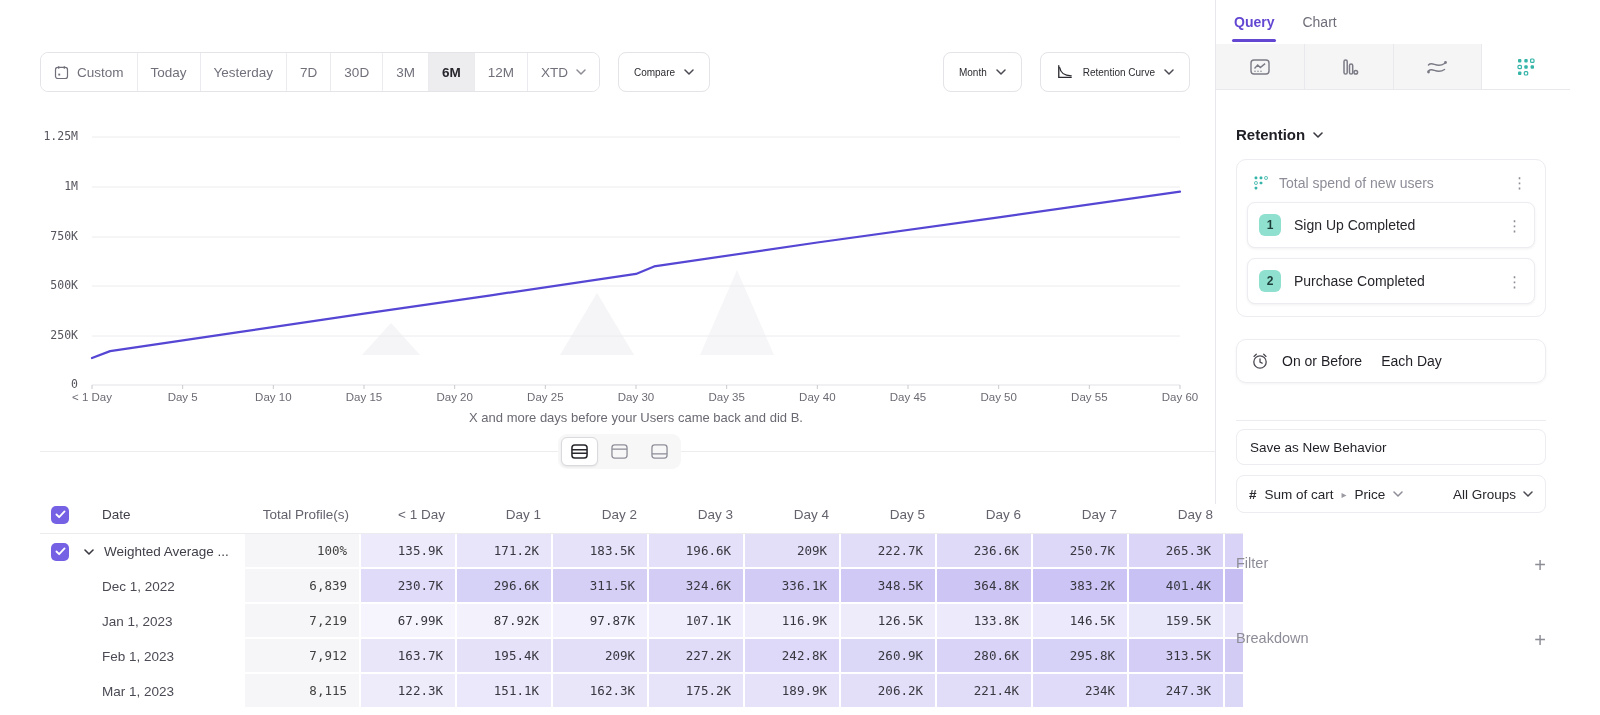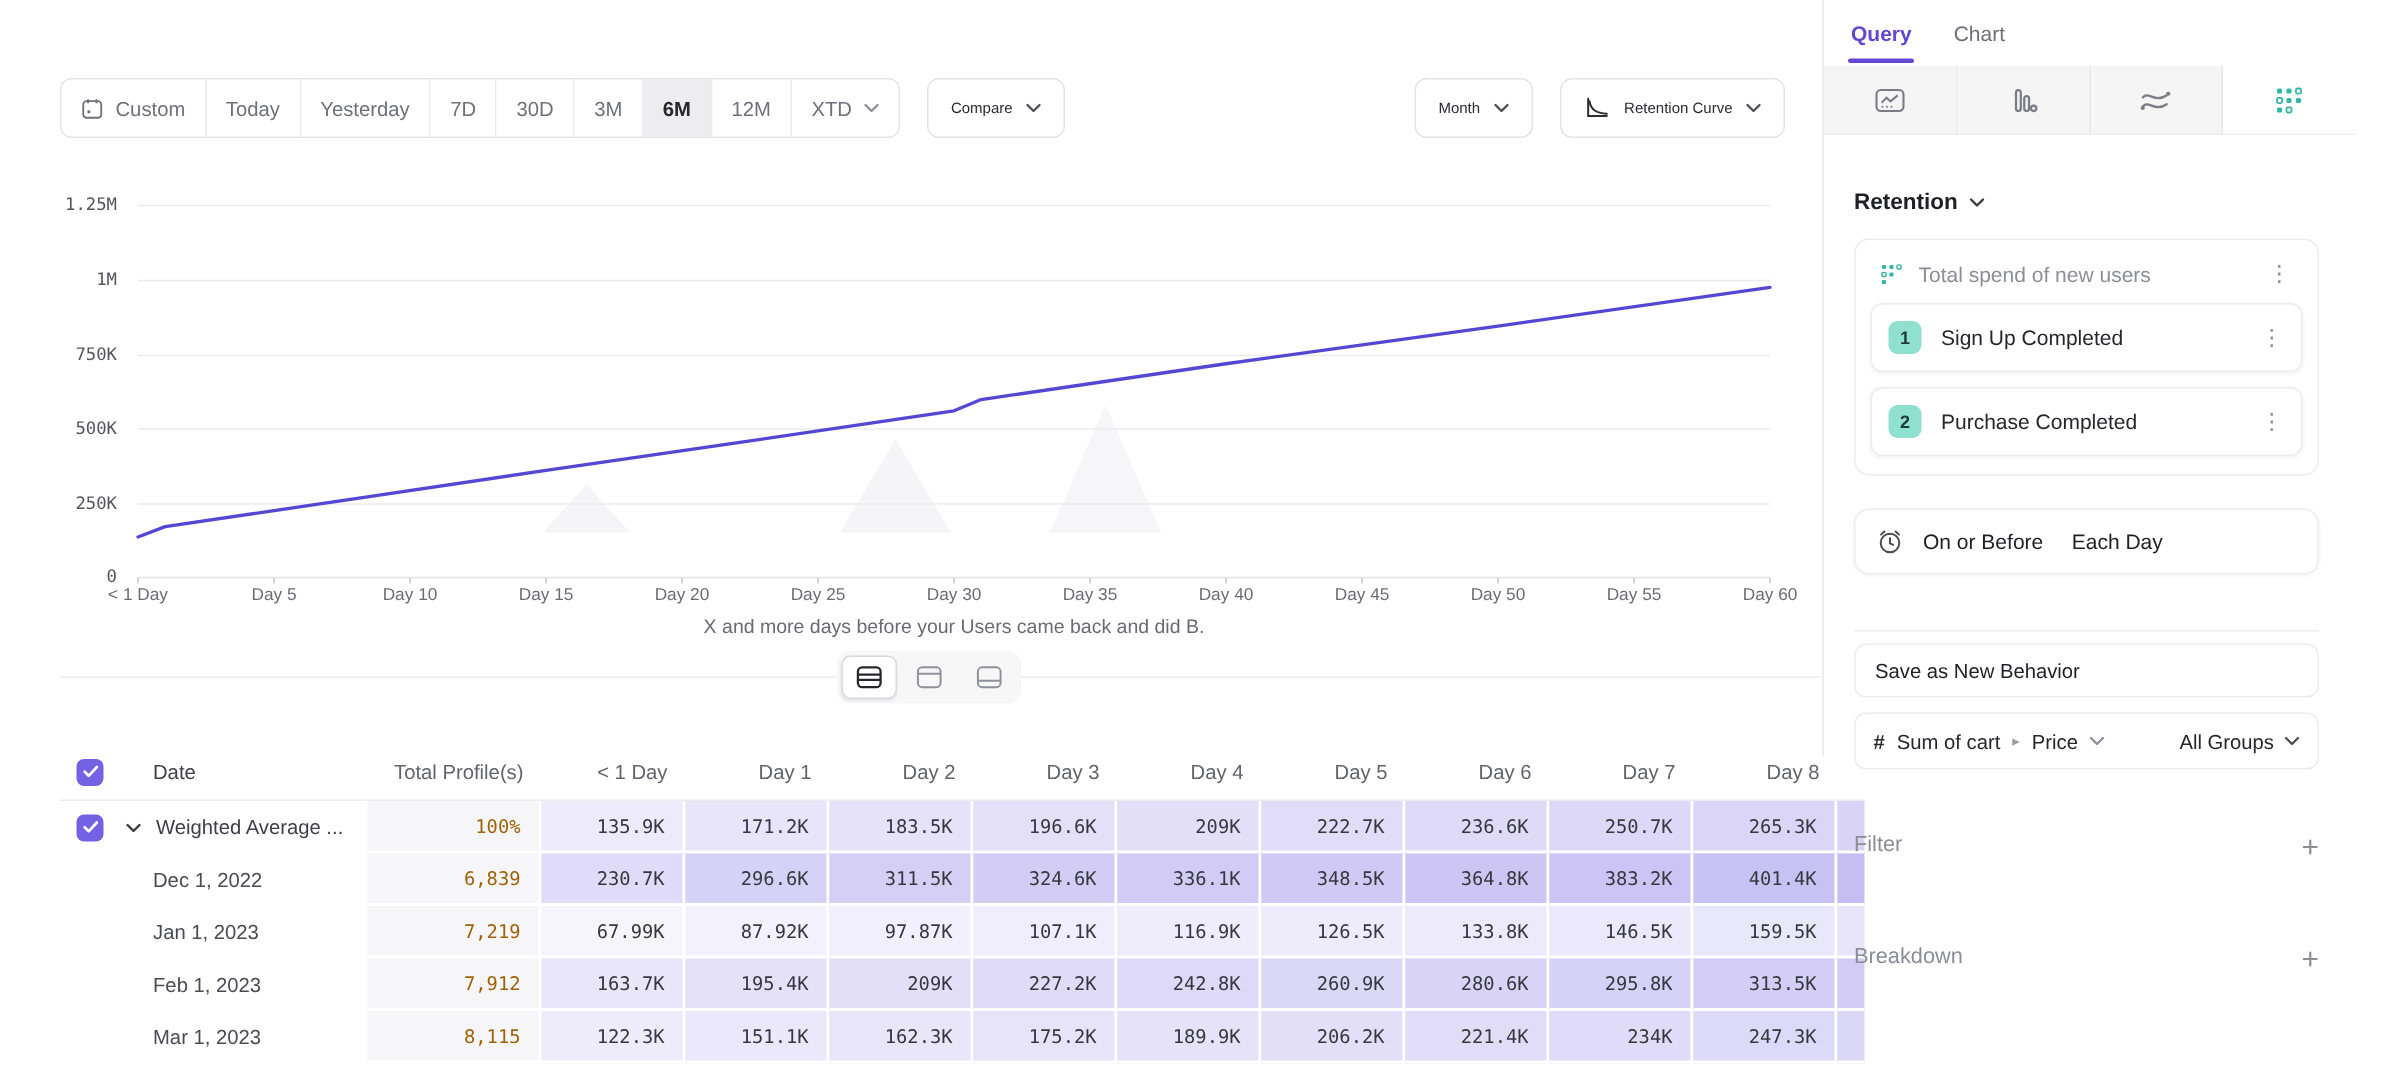--- a/index.html
+++ b/index.html
@@ -41,21 +41,21 @@
           grid-template-columns:40px 165px 116px repeat(9,96px) 18px;
           grid-template-rows:38px repeat(5,35px);}
   .hcell{display:flex;align-items:center;justify-content:flex-end;padding-right:12px;font-size:13.5px;color:#63636d;border-bottom:1px solid #ececef;box-sizing:border-box;}
   .hcell.left{justify-content:flex-start;padding-right:0;color:#3f3f49;}
   .hcb{display:flex;align-items:center;justify-content:center;border-bottom:1px solid #ececef;box-sizing:border-box;}
   .cell{display:flex;align-items:center;box-sizing:border-box;}
   .cbcell{justify-content:center;}
   .labelcell{padding-left:22px;font-size:13.5px;color:#4b4b55;white-space:nowrap;overflow:hidden;}
   .labelcell.wa{padding-left:4px;gap:10px;color:#3f3f49;}
   .totalcell{justify-content:flex-end;padding-right:12px;background:#f6f6f8;border-right:2px solid #fff;border-bottom:2px solid #fff;
-             font-family:"DejaVu Sans Mono",monospace;font-size:12.5px;color:#a16207;}
+             font-family:"DejaVu Sans Mono",monospace;font-size:12.5px;color:#404040;}
   .valcell{justify-content:flex-end;padding-right:12px;border-right:2px solid #fff;border-bottom:2px solid #fff;
            font-family:"DejaVu Sans Mono",monospace;font-size:12.5px;color:#37373f;}
   .partialcell{border-bottom:2px solid #fff;}
   .cb{width:18px;height:18px;border-radius:5px;background:#7561e4;display:flex;align-items:center;justify-content:center;cursor:pointer;flex:0 0 auto;}
   .expander{cursor:pointer;color:#3a3a42;display:flex;align-items:center;}
 
   
   .sidebar{position:absolute;left:1215px;top:0;width:354px;height:504px;border-left:1px solid #e8e8ec;background:#fff;}
   .stabs{display:flex;gap:28px;padding-left:18px;height:44px;align-items:center;}
   .stab{position:relative;height:100%;display:flex;align-items:center;font-size:14px;color:#6f6f7a;cursor:pointer;}

